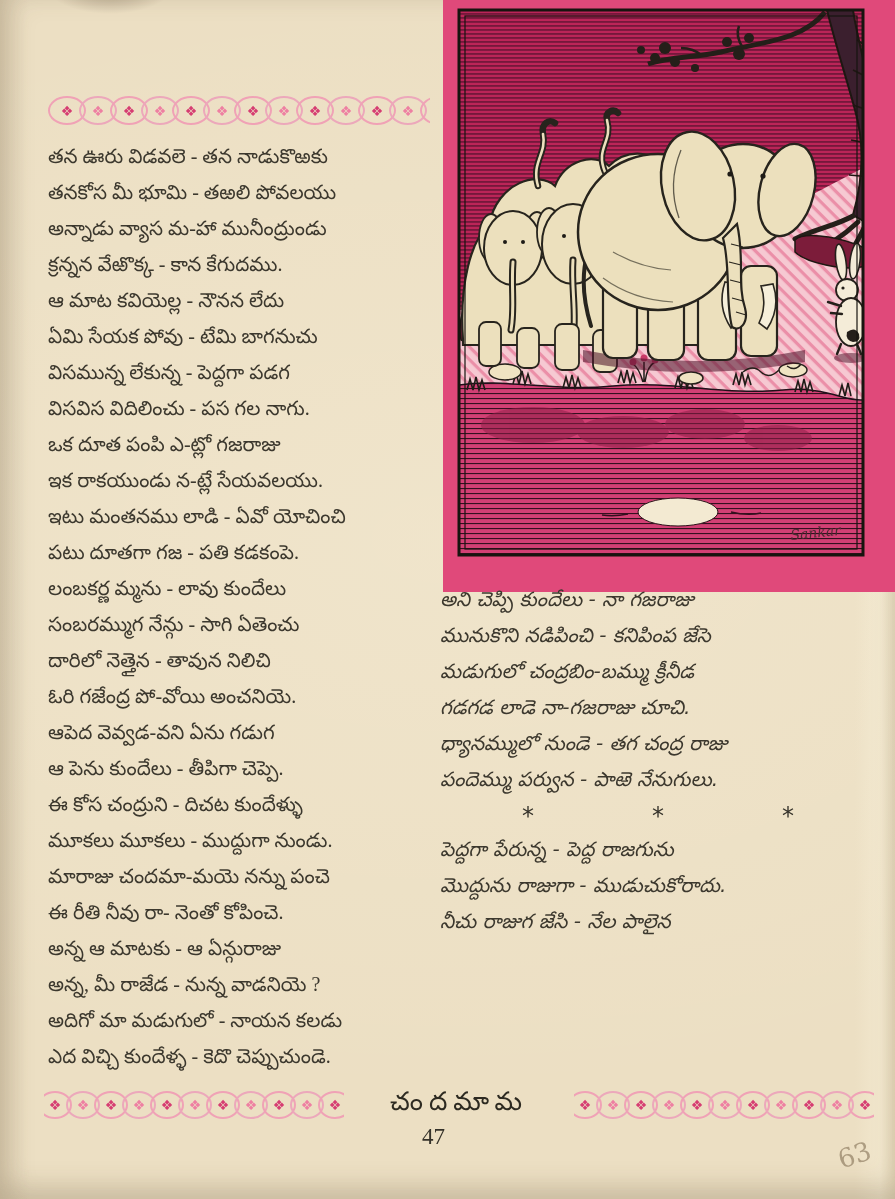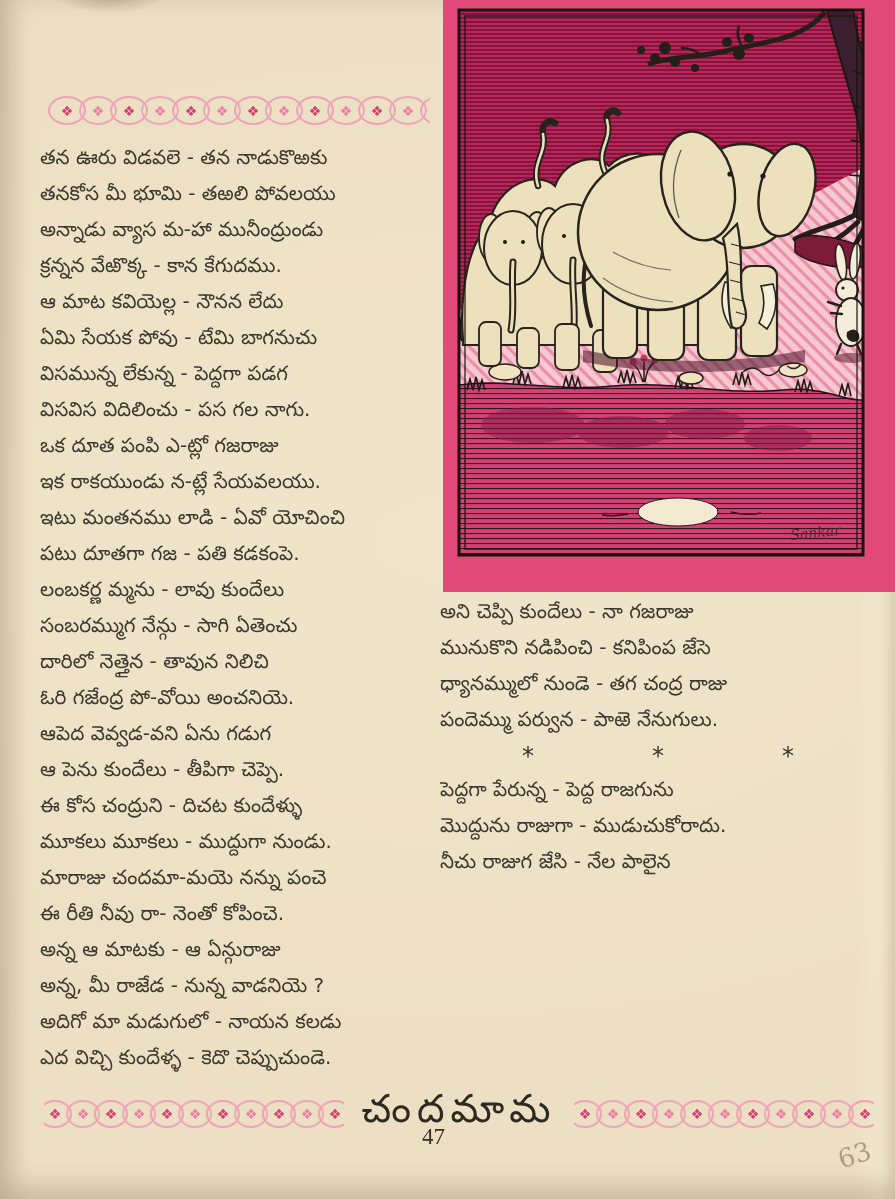--- a/index.html
+++ b/index.html
@@ -24,30 +24,30 @@
   }
   .orn:first-child{margin-left:0;}
   .orn:nth-child(odd){color:#d63d72;}
   .orn:nth-child(even){color:#ee7fa2;border-color:#ecA8bb;}
   .top-border{position:absolute;left:48px;top:96px;width:382px;}
   .footer-orn{width:300px;}
   .footer-orn .orn{width:30px;height:24px;margin-left:-6px;}
   
   .poem-col{position:absolute;color:#3c382e;font-size:20px;}
   .poem-col .poem-line{height:36px;display:flex;align-items:center;white-space:nowrap;overflow:hidden;}
-  #left-col{left:40px;top:141px;width:392px;}
-  #right-col{left:440px;top:595px;width:448px;}
+  #left-col{left:48px;top:141px;width:392px;font-family:Liberation Serif, serif;}
+  #right-col{left:440px;top:583px;width:448px;font-style:italic;}
   .star-sep{display:flex;height:34px;align-items:center;padding-left:82px;gap:118px;
     color:#35322a;font-size:24px;}
   .star-sep span{line-height:1;}
   
   .illo{position:absolute;left:443px;top:0;width:452px;height:592px;}
   
   .footer{position:absolute;left:44px;top:1086px;width:830px;display:flex;align-items:center;justify-content:space-between;}
-  .footer-title{color:#2d2a21;font-size:39px;letter-spacing:6px;white-space:nowrap;padding:0 10px;}
+  .footer-title{color:#2d2a21;font-size:26px;letter-spacing:6px;white-space:nowrap;padding:0 10px;}
   .page-number{position:absolute;top:1124px;left:0;width:895px;text-align:center;transform:translateX(-14px);
     color:#35322a;font-size:23px;font-family:"Liberation Serif","DejaVu Serif",serif;}
   .pencil-mark{position:absolute;left:838px;top:1140px;color:rgba(120,100,72,.55);
     font-size:26px;font-family:"DejaVu Serif",serif;transform:rotate(-18deg);}
 </style>
 </head>
 <body>
 
 <div class="page">
 
@@ -260,20 +260,22 @@
 
       <rect x="16" y="10" width="404" height="545" fill="none" stroke="#17140f" stroke-width="3"></rect>
       <rect x="22" y="16" width="392" height="533" fill="none" stroke="#17140f" stroke-width="1.2"></rect>
     </svg>
   </div>
 
   <div id="right-col" class="poem-col">
     <div>
         <div class="poem-line">అని చెప్పి కుందేలు - నా గజరాజు</div>
         <div class="poem-line">మునుకొని నడిపించి - కనిపింప జేసె</div>
+        <div class="poem-line">మడుగులో చంద్రబిం-బమ్ము క్రీనీడ</div>
+        <div class="poem-line">గడగడ లాడె నా-గజరాజు చూచి.</div>
         <div class="poem-line">ధ్యానమ్ములో నుండె - తగ చంద్ర రాజు</div>
         <div class="poem-line">పందెమ్ము పర్వున - పాఱె నేనుగులు.</div>
       </div>
     <div class="star-sep">
         <span>*</span>
         <span>*</span>
         <span>*</span>
       </div>
     <div>
         <div class="poem-line">పెద్దగా పేరున్న - పెద్ద రాజగును</div>

